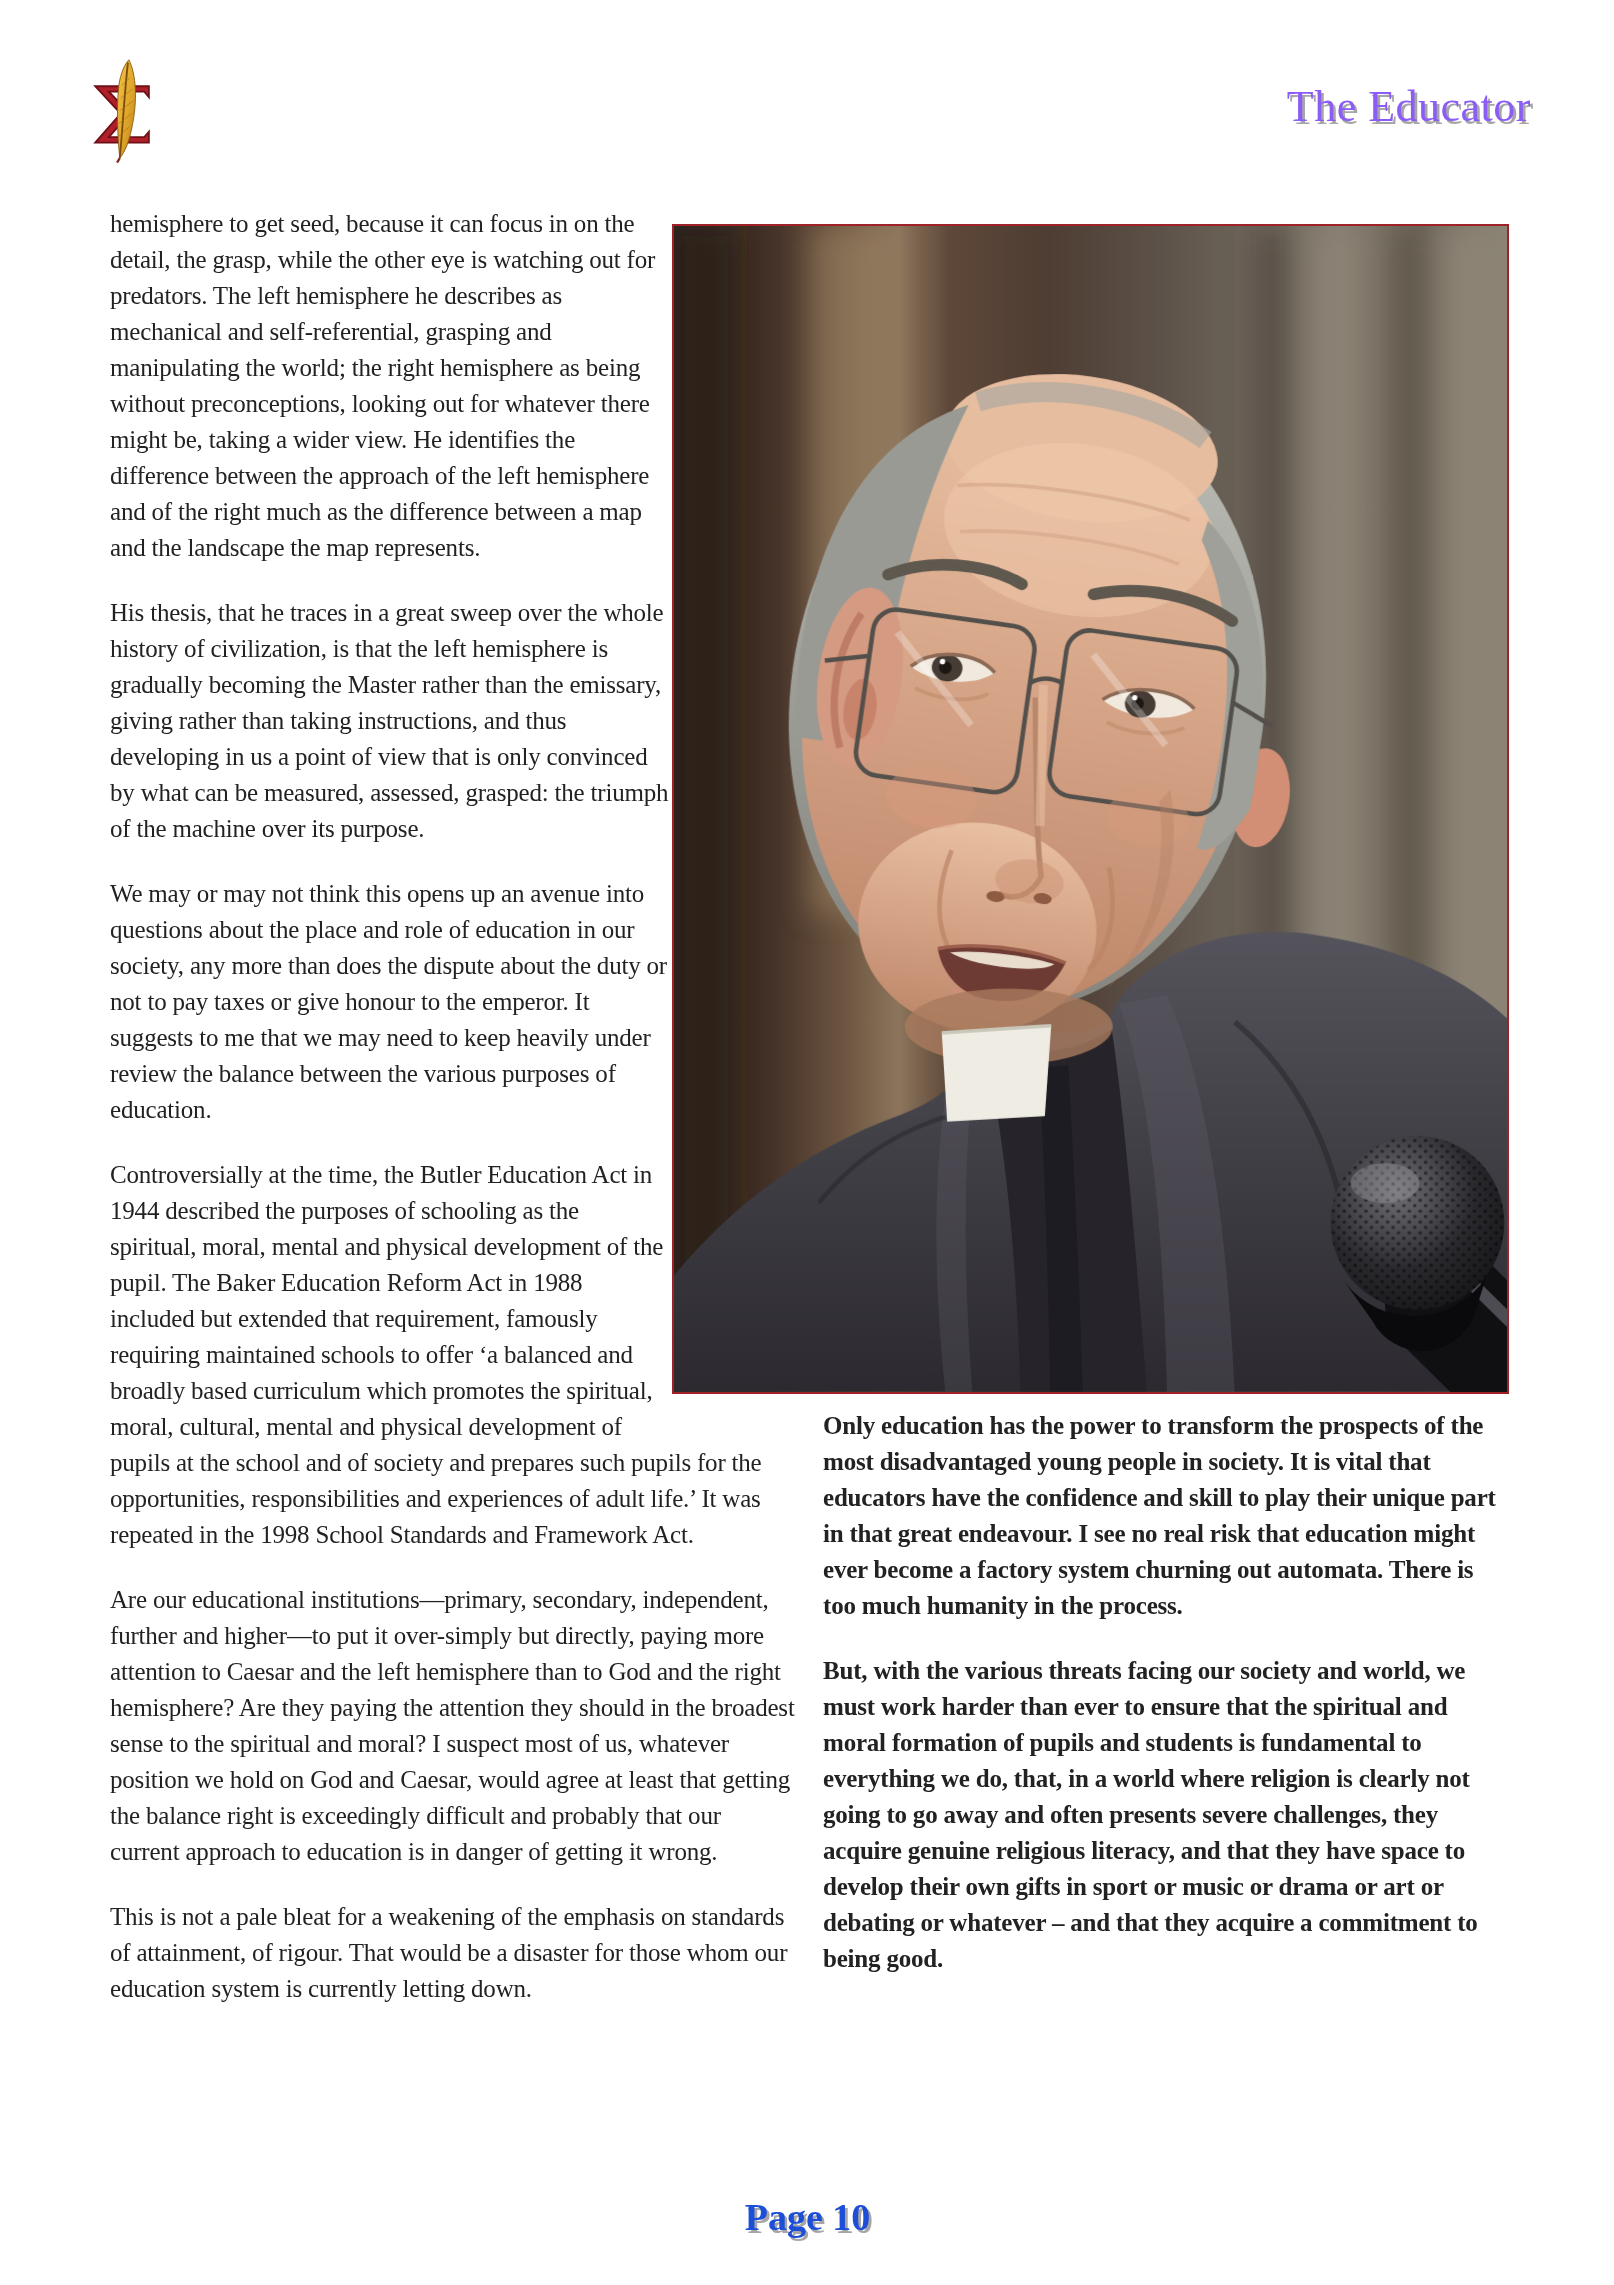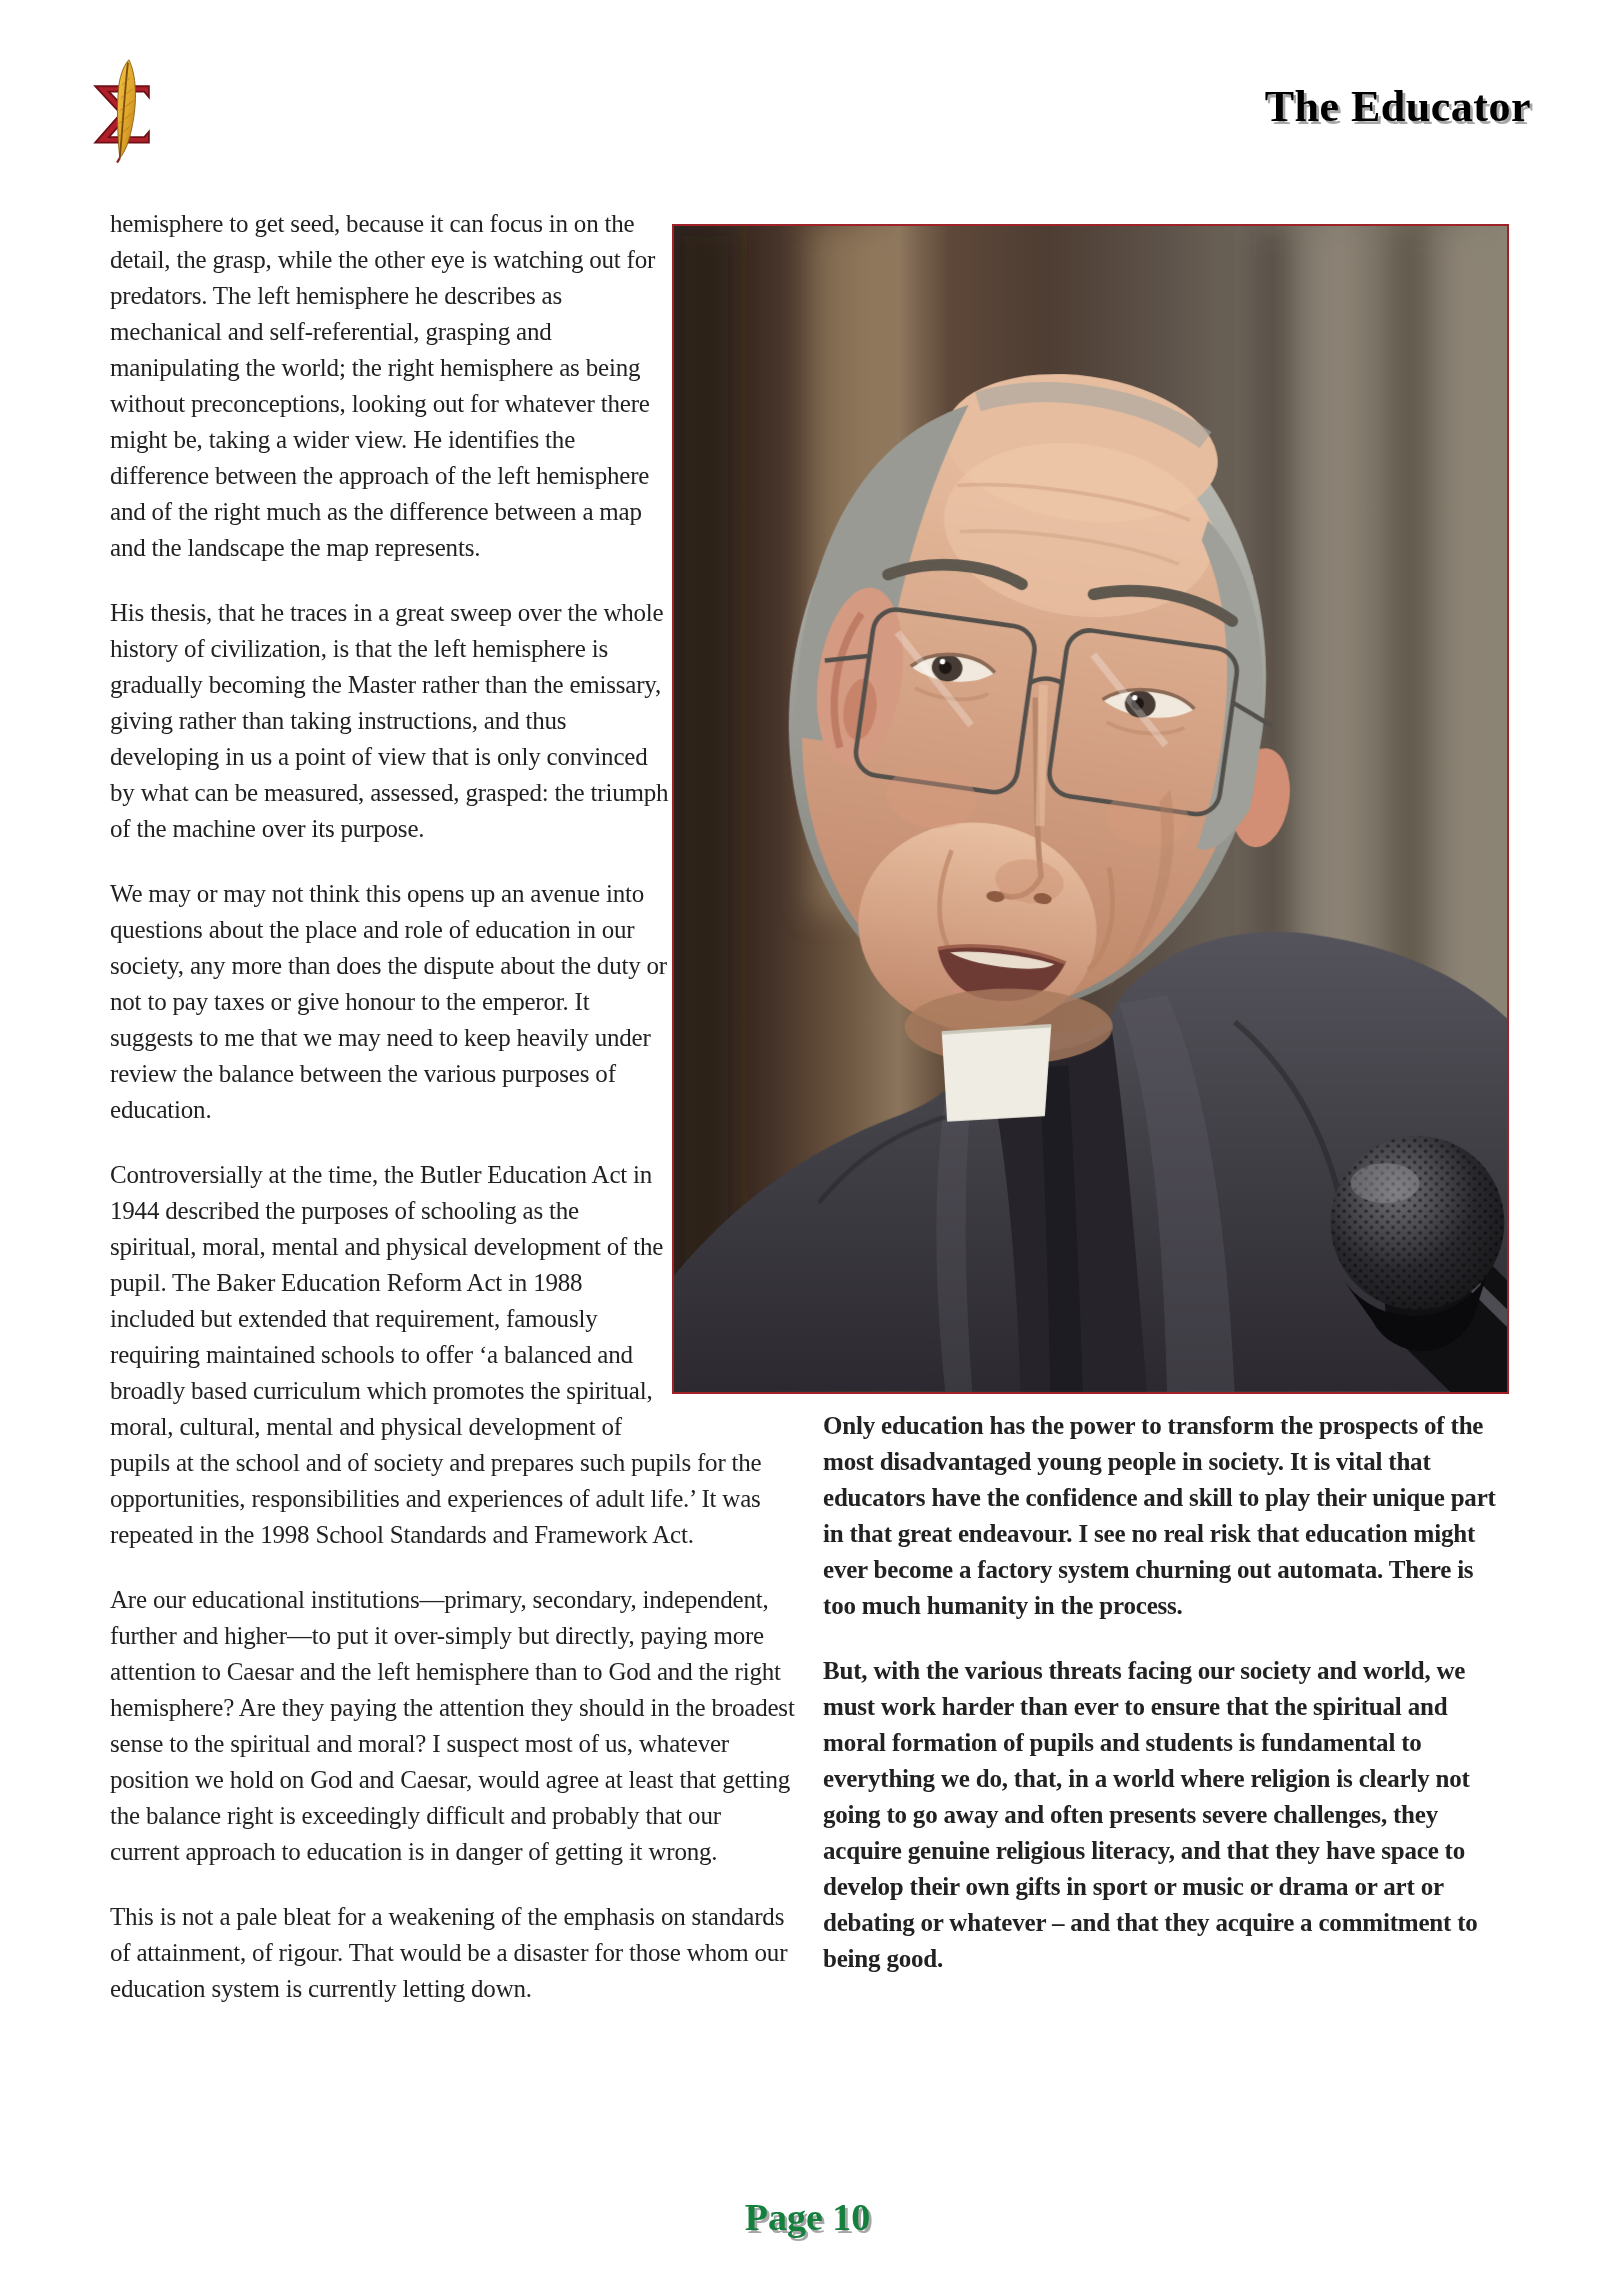--- a/index.html
+++ b/index.html
@@ -4,42 +4,42 @@
 <style>
   html,body { margin:0; padding:0; background:#ffffff; }
   .page {
     position:relative; width:1615px; height:2285px; background:#ffffff;
     font-family:"Liberation Serif","DejaVu Serif",serif; color:#222222;
     overflow:hidden;
   }
   .logo { position:absolute; left:87px; top:58px; width:71px; height:105px; }
   .masthead {
     position:absolute; top:81px; right:84px;
-    font-size:44px; font-weight:bold; letter-spacing:0.5px;
-    color:#000000; text-shadow:2.7px 2.7px 0 #a6a6a6;
+    font-size:44px; font-weight:normal; letter-spacing:0.5px;
+    color:#8b5cf6; text-shadow:2.7px 2.7px 0 #a6a6a6;
   }
   .left-col {
     position:absolute; left:102px; top:206px; width:686px;
     font-size:25px; line-height:36px; letter-spacing:-0.2px; text-align:left;margin-left:8px;
   }
   .left-col .photo-spacer { float:right; width:127px; height:1205px; }
   .right-col {
     position:absolute; left:823px; top:1408px; width:689px;
     font-size:25px; line-height:36px; letter-spacing:-0.2px; text-align:left;font-weight:bold;
   }
   p.body-para { margin:0 0 29px 0; }
   .photo-frame {
     position:absolute; left:672px; top:224px; width:833px; height:1166px;
     border:2.7px solid #9e2227; background:#4a382c;
   }
   .photo-frame svg { display:block; width:100%; height:100%; }
   .footer {
     position:absolute; top:2195px; left:0; width:100%; text-align:center;
     font-size:38px; font-weight:bold;
-    color:#15803d; text-shadow:2.7px 2.7px 0 #a6a6a6;
+    color:#1d4ed8; text-shadow:2.7px 2.7px 0 #a6a6a6;
   }
 </style>
 </head>
 <body>
 
 <div class="page">
 
   <div class="logo">
     <svg viewBox="0 0 78 116" xmlns="http://www.w3.org/2000/svg">
       <defs>

